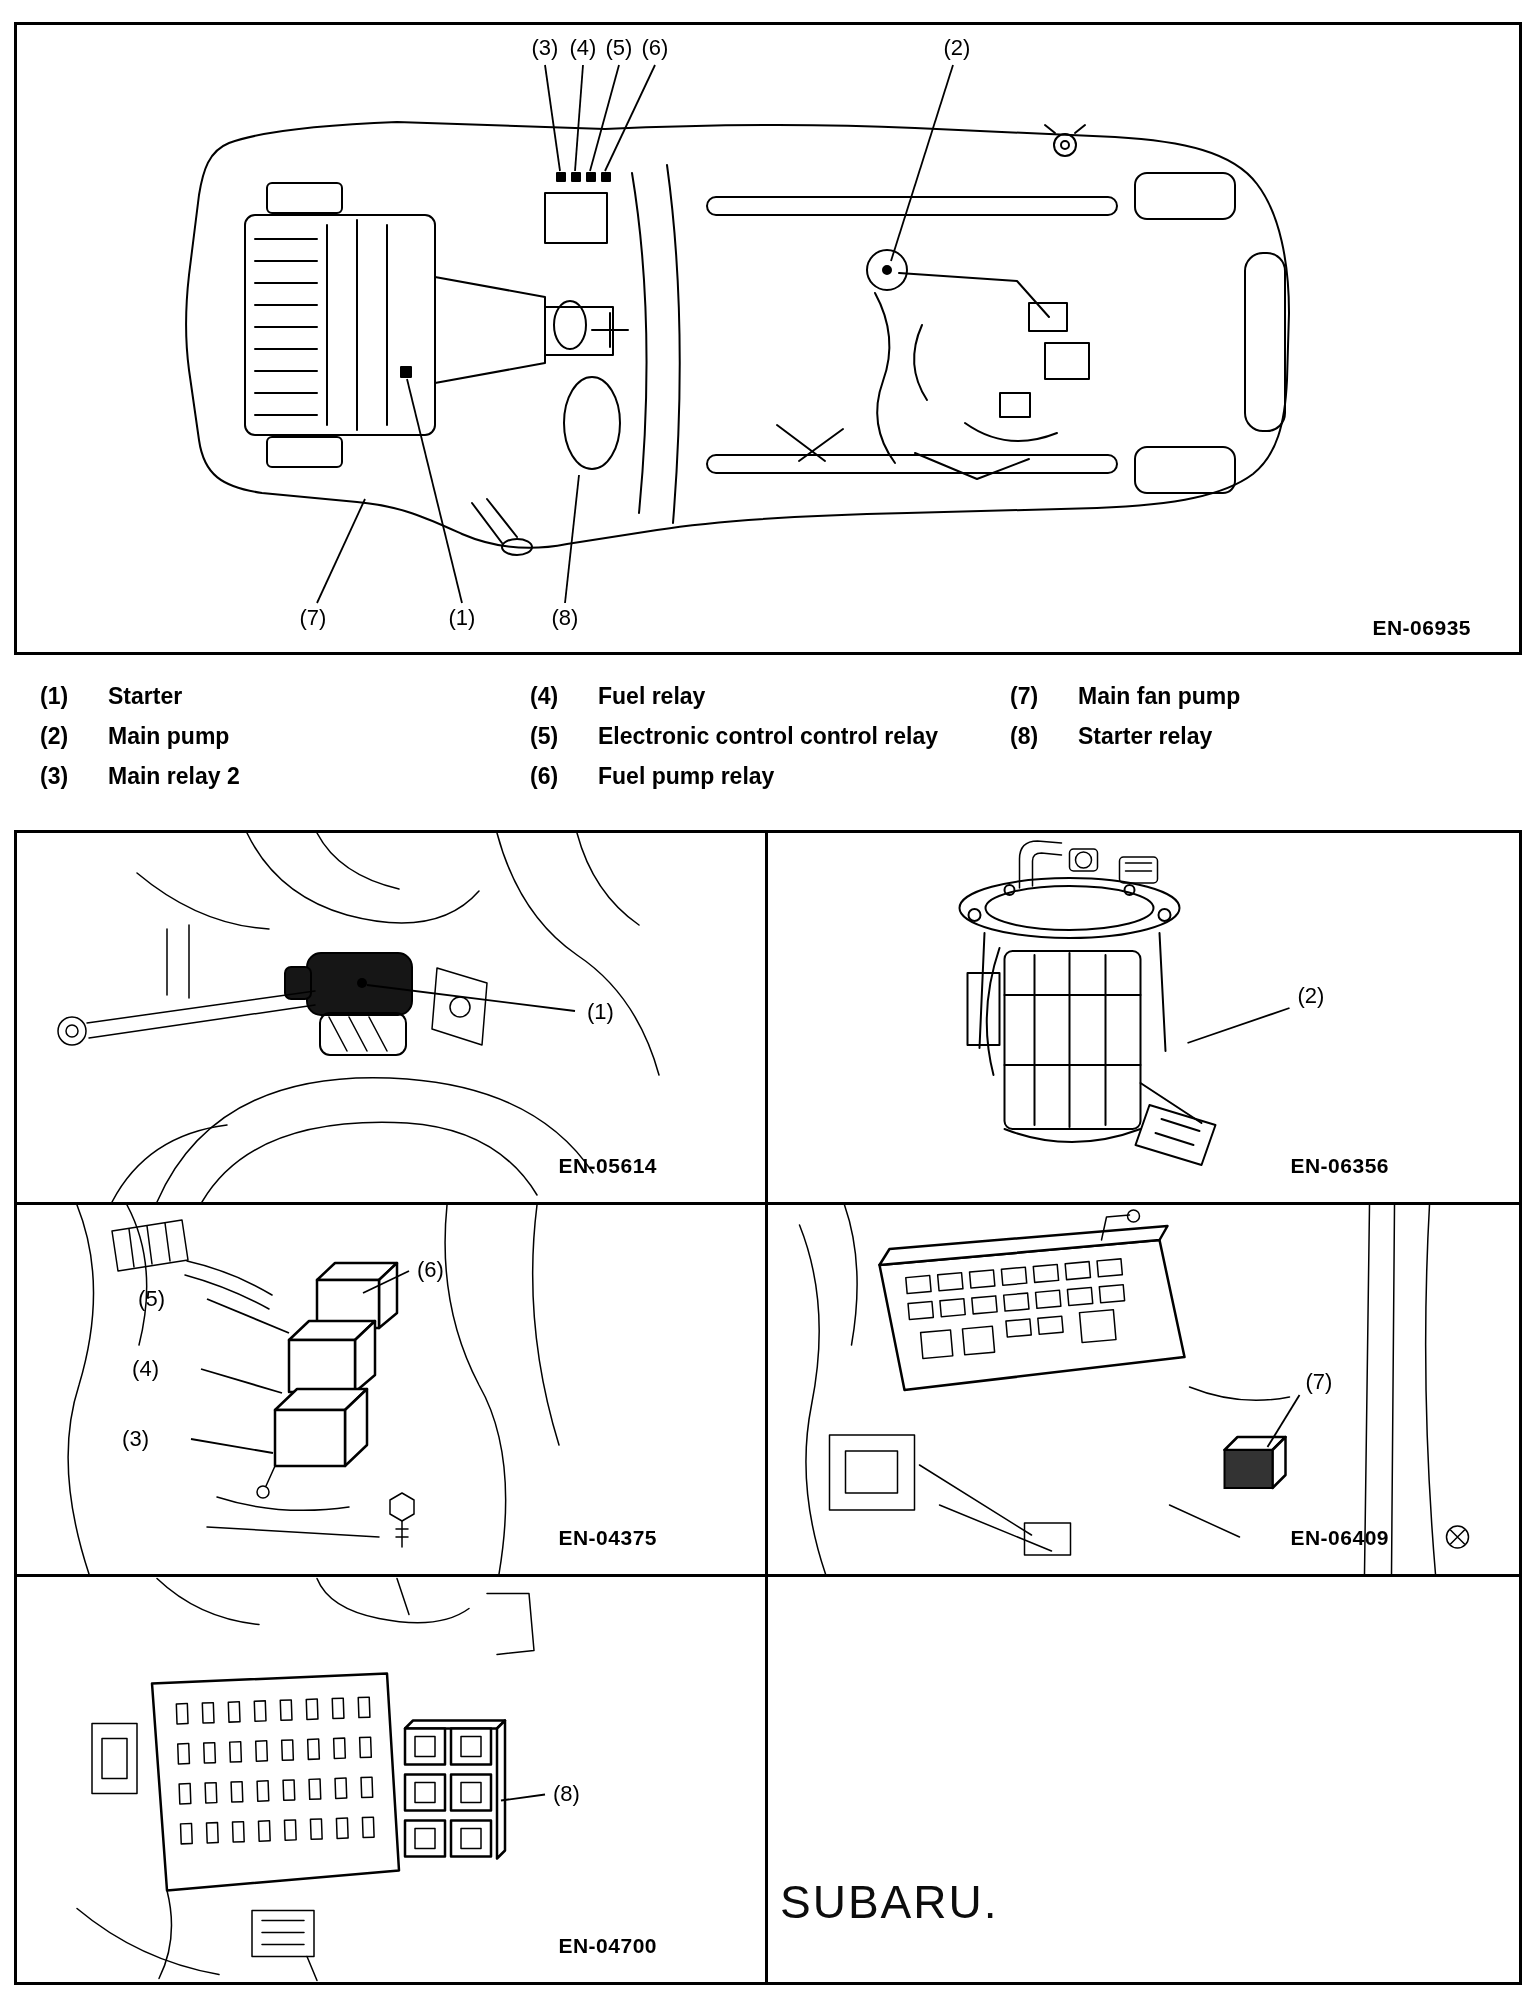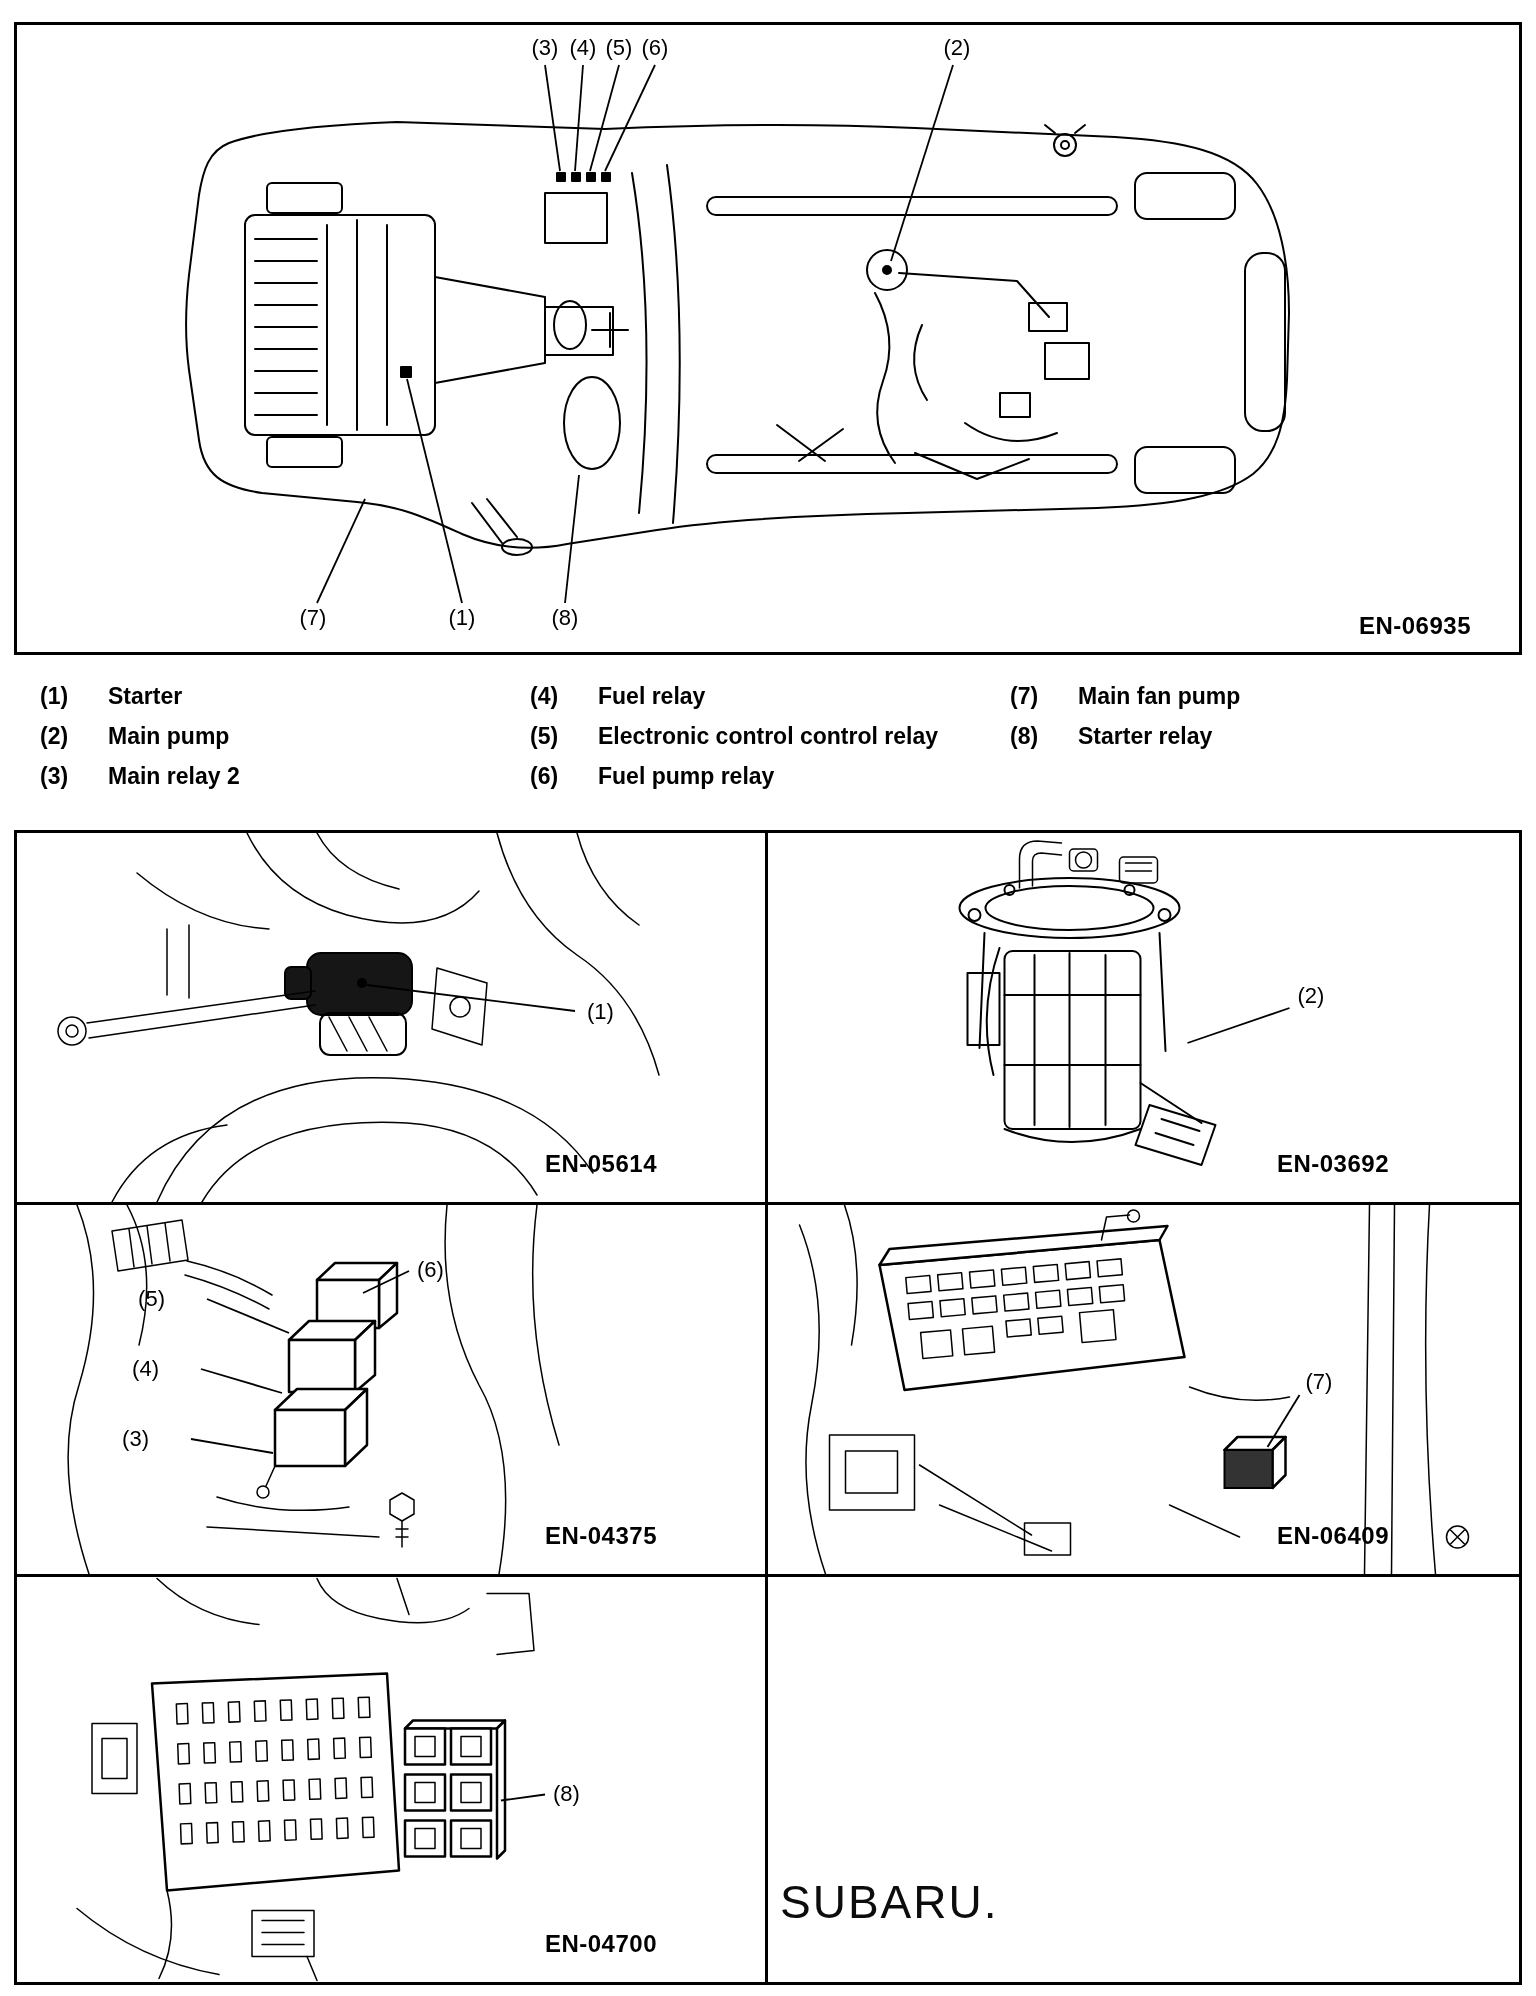--- a/index.html
+++ b/index.html
@@ -6,21 +6,21 @@
   html,body { background:#ffffff; }
   body {
     width:1536px; height:1996px; position:relative;
     font-family:"Liberation Sans", sans-serif; color:#000;
   }
   .panel { position:absolute; background:#fff; border:3px solid #000; }
   .main-panel { left:14px; top:22px; width:1508px; height:633px; }
   svg.draw { width:100%; height:100%; display:block; }
   .fig-id {
     position:absolute; bottom:12px; right:48px;
-    font-weight:bold; font-size:24px; letter-spacing:.5px;
+    font-weight:bold; font-size:21px; letter-spacing:.5px;
   }
   
   .legend { position:absolute; left:0; top:676px; width:1536px; height:132px; font-size:23px; font-weight:bold; }
   .legend-col { position:absolute; top:0; }
   .col-1 { left:40px;  width:440px; }
   .col-2 { left:530px; width:470px; }
   .col-3 { left:1010px; width:420px; }
   .legend-row { display:flex; height:40px; align-items:center; }
   .legend-num { flex:0 0 68px; }
   
@@ -228,21 +228,21 @@
           <path d="M 235,296 Q 302,322 371,296"></path>
           <rect x="198" y="140" width="32" height="72"></rect>
           <path d="M 230,115 Q 208,180 224,242"></path>
           <path d="M 371,250 L 432,290"></path>
           <path d="M 380,272 L 446,292 L 432,332 L 366,312 Z"></path>
           <path d="M 392,286 l 38,12 M 386,300 l 38,12"></path>
         </g>
         <line class="lead" x1="520" y1="175" x2="418" y2="210"></line>
         <text x="528" y="170" class="co">(2)</text>
       </svg>
-      <span class="fig-id">EN-03692</span>
+      <span class="fig-id">EN-06356</span>
     </div>
 
     <div class="cell bR bB">
       <svg class="draw" viewBox="0 0 748 369">
         <g class="ln2">
           <path d="M 60,0 Q 92,80 62,180 Q 36,260 72,369"></path>
           <path d="M 110,0 Q 142,60 122,140"></path>
           <path d="M 430,0 Q 420,100 462,180 Q 502,250 482,369"></path>
           <path d="M 520,0 Q 505,120 542,240"></path>
           <path d="M 200,292 Q 262,312 332,302 M 190,322 L 362,332"></path>

